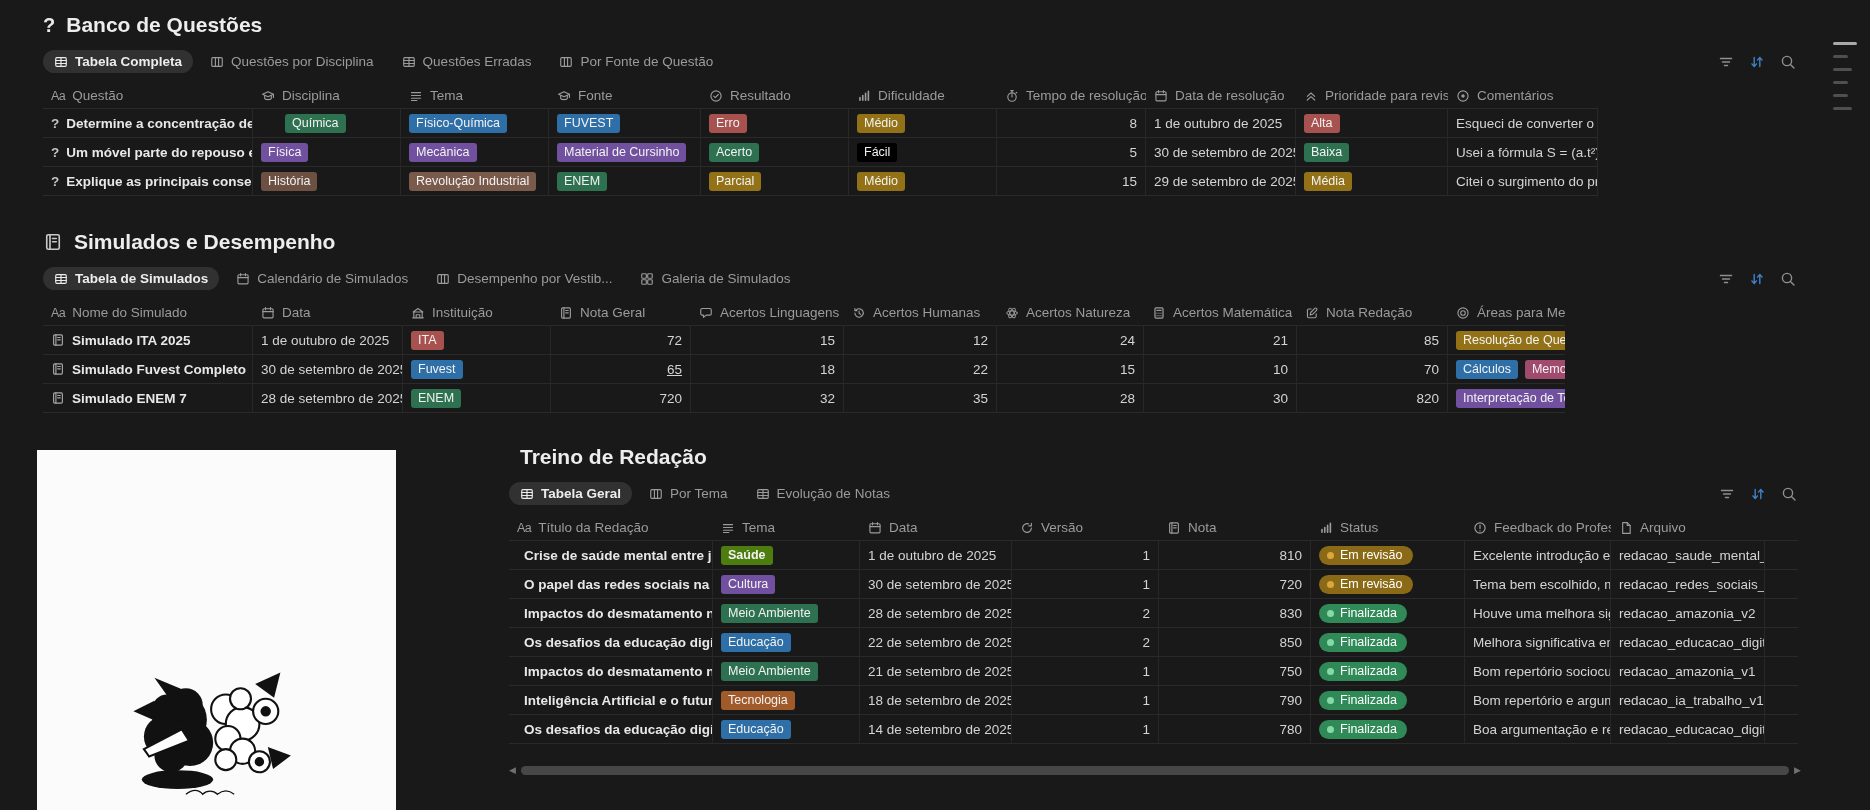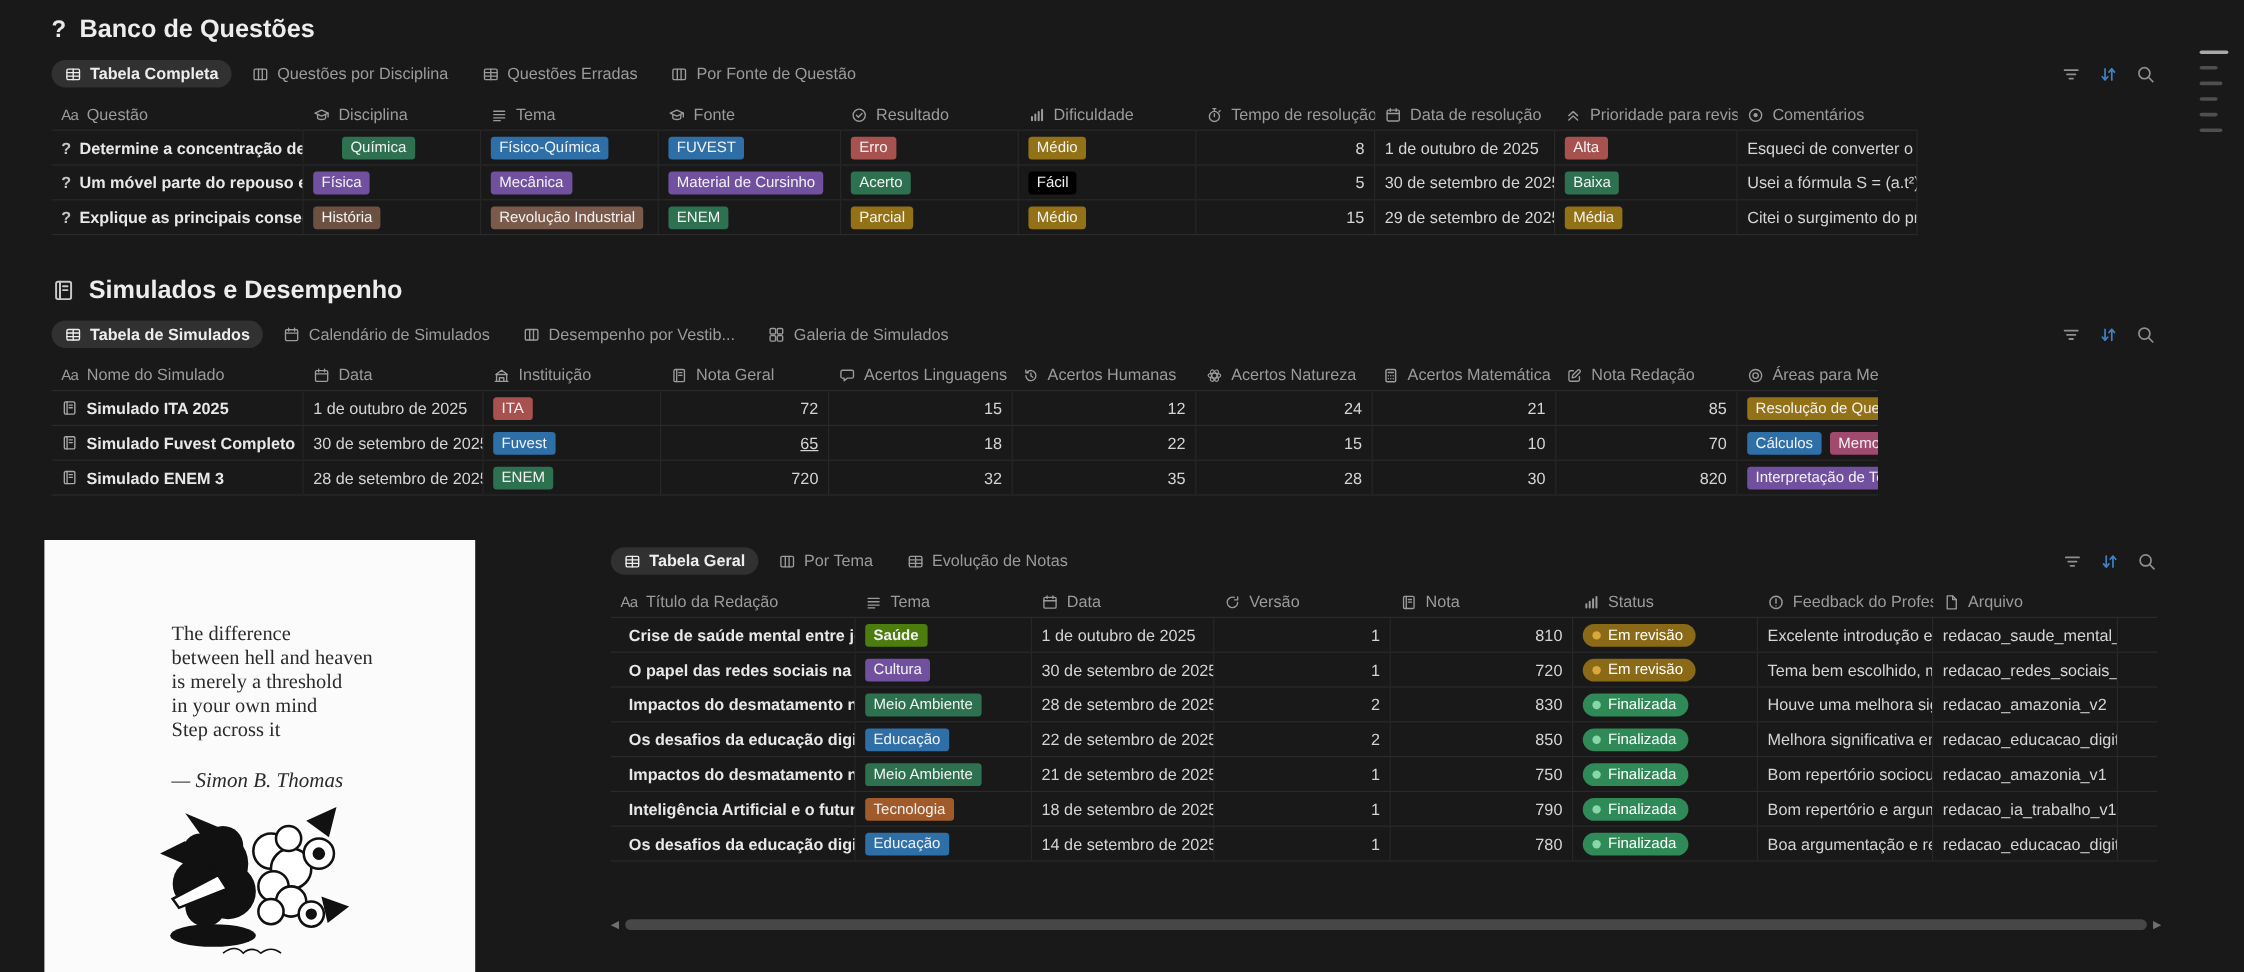--- a/index.html
+++ b/index.html
@@ -557,21 +557,21 @@
           </div>
         </div>
         <div class="trow">
           <div class="td" style="width: 210px;">
             <span class="rowicon" style="display: flex; align-items: center;">
               <svg viewBox="0 0 16 16" fill="none" stroke="currentColor" stroke-width="1.3" stroke-linecap="round" stroke-linejoin="round">
                 <rect x="3" y="2.2" width="10" height="11.6" rx="1.2"></rect>
                 <path d="M5.6 2.2v11.6M7.6 5.2h3M7.6 7.8h3"></path>
               </svg>
             </span>
-            <span class="bold">Simulado ENEM 3</span>
+            <span class="bold">Simulado ENEM 7</span>
           </div>
           <div class="td" style="width: 150px;">
             <span>28 de setembro de 2025</span>
           </div>
           <div class="td" style="width: 148px;">
             <span class="tag" style="background: rgb(45, 113, 80);">ENEM</span>
           </div>
           <div class="td num" style="width: 140px;">
             <span>720</span>
           </div>
@@ -590,20 +590,24 @@
           <div class="td num" style="width: 151px;">
             <span>820</span>
           </div>
           <div class="td noborder" style="width: 117px;">
             <span class="tag" style="background: rgb(113, 81, 159);">Interpretação de Texto</span>
           </div>
         </div>
       </div>
     </div>
     <div class="section" style="left: 509px; top: 444px; width: 1292px;">
+      <div class="sec-title">
+        <span class="ticon" style="display: flex; align-items: center;"></span>
+        <span>Treino de Redação</span>
+      </div>
       <div class="tab-row">
         <div class="tab active">
           <span style="display: flex; align-items: center;">
             <svg viewBox="0 0 16 16" fill="none" stroke="currentColor" stroke-width="1.3" stroke-linecap="round" stroke-linejoin="round">
               <rect x="2" y="3" width="12" height="10" rx="1.2"></rect>
               <path d="M2 6.3h12M2 9.7h12M8 3v10"></path>
             </svg>
           </span>
           <span>Tabela Geral</span>
         </div>
@@ -927,28 +931,20 @@
           <div class="td" style="width: 154px;">
             <span>redacao_educacao_digital_v1</span>
           </div>
           <div class="td noborder" style="width: 33px;"></div>
         </div>
       </div>
     </div>
   </div>
 
 <div class="quote-card">
-  <div class="quote-text" id="quote-lines">
-      <div>The difference</div>
-      <div>between hell and heaven</div>
-      <div>is merely a threshold</div>
-      <div>in your own mind</div>
-      <div>Step across it</div>
-      <div class="quote-author">— Simon B. Thomas</div>
-    </div>
   <svg class="quote-art" width="210" height="158" viewBox="0 0 200 150">
     <g fill="#111111" stroke="none">
       <ellipse cx="50" cy="127" rx="34" ry="9"></ellipse>
       <circle cx="52" cy="70" r="26"></circle>
         <circle cx="38" cy="86" r="20"></circle>
       <circle cx="62" cy="92" r="22"></circle>
         <circle cx="44" cy="104" r="16"></circle>
       <circle cx="58" cy="56" r="16"></circle>
         <circle cx="40" cy="60" r="14"></circle>
       <path d="M28 30L48 58l16-13z"></path>

